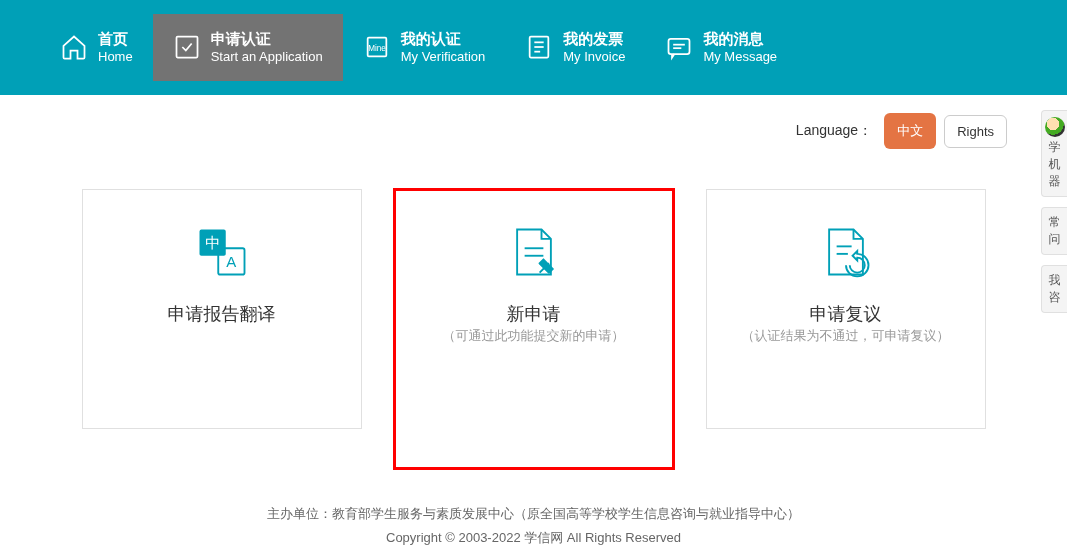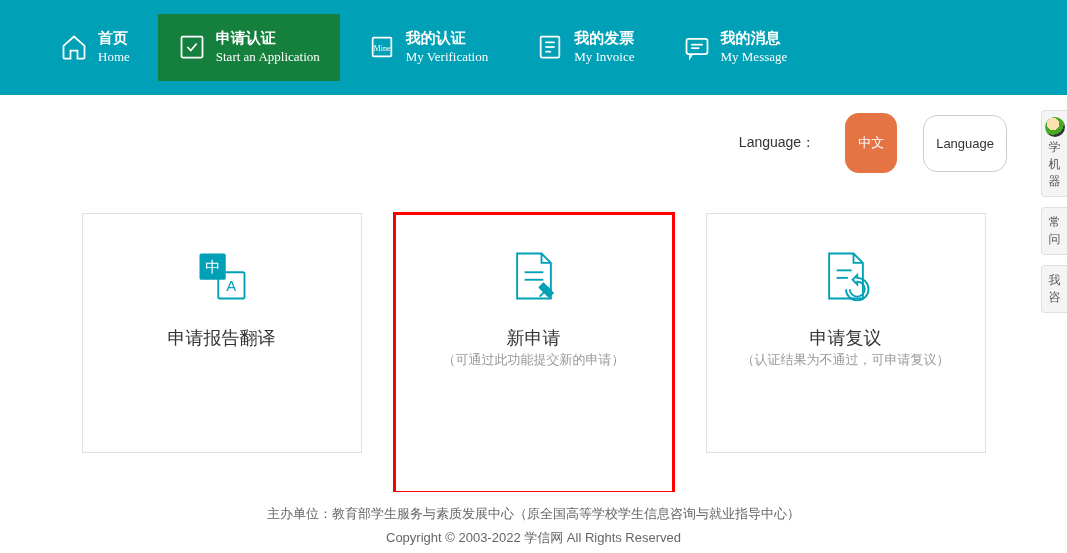--- a/index.html
+++ b/index.html
@@ -1,30 +1,30 @@
 <!DOCTYPE html>
 <html><head>
 <meta charset="utf-8">
 <style>
   * { box-sizing: border-box; margin: 0; padding: 0; }
   body { font-family: "Microsoft YaHei", Arial, sans-serif; background: #fff; width: 1067px; height: 553px; overflow: hidden; position: relative; }
   
-  .topnav { background: #00a0b7; height: 95px; display: flex; align-items: center; padding-left: 40px; gap: 8px; font-family: Liberation Serif, serif; }
+  .topnav { background: #00a0b7; height: 95px; display: flex; align-items: center; padding-left: 40px; gap: 0; }
   .nav-item { display: flex; align-items: center; gap: 10px; padding: 15px 20px; color: #fff; cursor: pointer; }
-  .nav-item.active { background: #15803d; }
+  .nav-item.active { background: #737373; }
   .nav-icon { width: 28px; height: 28px; display: flex; align-items: center; justify-content: center; }
   .nav-icon svg { width: 28px; height: 28px; stroke: #fff; fill: none; stroke-width: 1.5; }
   .nav-text { display: flex; flex-direction: column; line-height: 1.3; }
   .nav-cn { font-size: 15px; font-weight: 600; }
   .nav-en { font-size: 13px; font-weight: 400; }
   
   .content-wrap { padding: 0; }
-  .lang-bar { display: flex; justify-content: flex-end; align-items: center; gap: 26px; padding: 18px 60px 10px 0; font-size: 14px; color: #333; }
+  .lang-bar { display: flex; justify-content: flex-end; align-items: center; gap: 8px; padding: 18px 60px 10px 0; font-size: 14px; color: #333; }
   .lang-label { margin-right: 4px; }
-  .lang-btn { padding: 20px 12px; border-radius: 14px; font-size: 13px; cursor: pointer; border: 1px solid transparent; }
+  .lang-btn { padding: 8px 12px; border-radius: 6px; font-size: 13px; cursor: pointer; border: 1px solid transparent; }
   .lang-btn.active { background: #e47443; color: #fff; }
   .lang-btn.inactive { background: #fff; color: #333; border: 1px solid #ccc; }
   
   .cards-row { display: flex; justify-content: center; gap: 32px; margin-top: 30px; padding: 0 60px; position: relative; }
   .card { width: 280px; height: 240px; border: 1px solid #e0e0e0; display: flex; flex-direction: column; align-items: center; padding-top: 30px; cursor: pointer; background: #fff; }
   .card.highlighted { outline: 3px solid #ff0000; outline-offset: -2px; height: 280px; }
   .card-icon { width: 64px; height: 64px; display: flex; align-items: center; justify-content: center; margin-bottom: 18px; }
   .card-icon svg { width: 60px; height: 60px; stroke: #00a0b7; fill: none; stroke-width: 2; }
   .card-title { font-size: 18px; color: #333; }
   .card-desc { font-size: 13px; color: #999; text-align: center; padding: 0 24px; line-height: 1.6; }
@@ -101,21 +101,21 @@
       <span class="nav-cn">我的消息</span>
       <span class="nav-en">My Message</span>
     </span>
   </div>
 </div>
 
 <div class="content-wrap">
   <div class="lang-bar">
     <span class="lang-label">Language：</span>
     <span class="lang-btn active">中文</span>
-    <span class="lang-btn inactive">Language</span>
+    <span class="lang-btn inactive">Rights</span>
   </div>
 
   <div class="cards-row">
     <div class="card">
       <span class="card-icon">
         <svg viewBox="0 0 64 64">
             <rect x="8" y="8" width="28" height="28" rx="2" fill="#00a0b7" stroke="none"></rect>
             <text x="22" y="28" font-size="16" fill="#fff" text-anchor="middle" stroke="none">中</text>
             <rect x="28" y="28" width="28" height="28" rx="2" fill="none" stroke="#00a0b7"></rect>
             <text x="42" y="48" font-size="16" fill="#00a0b7" text-anchor="middle" stroke="none">A</text>

